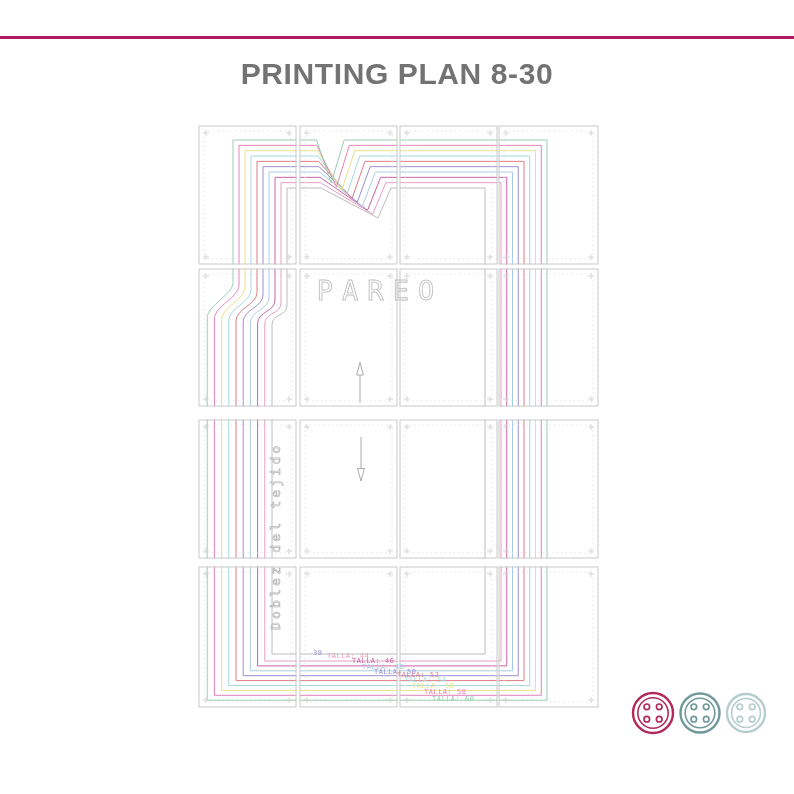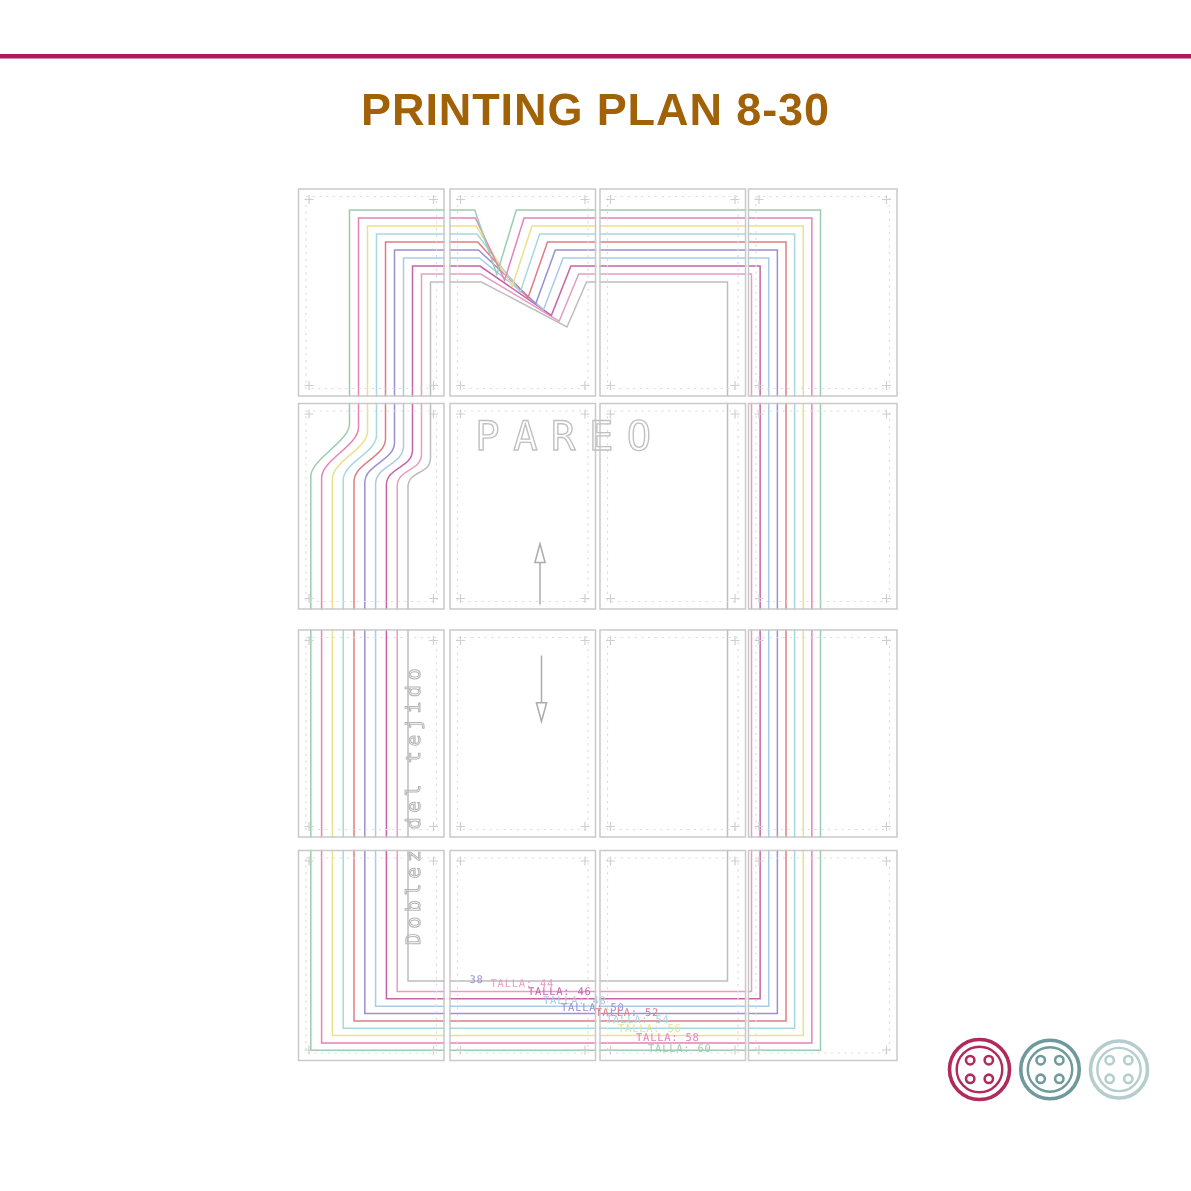--- a/index.html
+++ b/index.html
@@ -11,21 +11,21 @@
   .page-title{
     position:absolute;top:57px;left:0;width:794px;margin:0;
     text-align:center;font-size:30px;font-weight:600;letter-spacing:.6px;
   }
   #plan-svg{position:absolute;left:0;top:0;}
 </style>
 </head>
 <body style="background: rgb(255, 255, 255);">
 
 <div class="top-rule" style="background: rgb(173, 26, 96);"></div>
-<h1 class="page-title" style="color: #a16207;">PRINTING PLAN 8-30</h1>
+<h1 class="page-title" style="color: #737373;">PRINTING PLAN 8-30</h1>
 <svg id="plan-svg" width="794" height="794" viewBox="0 0 794 794">
     <g fill="none" stroke-width="1">
       <path d="M287,188 H321 L378,218 L391,188 H485 V654 H272 V325 C272,313 287,317 287,305 V188 Z" stroke="#bdbdbd"></path>
       <path d="M281,182.67 H320.5 L372.8,214.1 L385.8,182.67 H501 V661 H264.8 V324.2 C264.8,312.2 281,314.5 281,302.5 V182.67 Z" stroke="#e59ec2"></path>
       <path d="M275,177.34 H320 L367.6,210.2 L380.6,177.34 H506.75 V665.9 H257.6 V323.4 C257.6,311.4 275,312 275,300 V177.34 Z" stroke="#c863a8"></path>
       <path d="M269,172.01 H319.5 L362.4,206.3 L375.4,172.01 H512.5 V670.8 H250.4 V322.6 C250.4,310.6 269,309.5 269,297.5 V172.01 Z" stroke="#aacbe8"></path>
       <path d="M263,166.68 H319 L357.2,202.4 L370.2,166.68 H518.25 V675.7 H243.2 V321.8 C243.2,309.8 263,307 263,295 V166.68 Z" stroke="#9c8fd2"></path>
       <path d="M257,161.35 H318.5 L352,198.5 L365,161.35 H524 V680.6 H236 V321 C236,309 257,304.5 257,292.5 V161.35 Z" stroke="#de7d85"></path>
       <path d="M251,156.02 H318 L346.8,194.6 L359.8,156.02 H529.75 V685.5 H228.8 V320.2 C228.8,308.2 251,302 251,290 V156.02 Z" stroke="#a5d9de"></path>
       <path d="M245,150.69 H317.5 L341.6,190.7 L354.6,150.69 H535.5 V690.4 H221.6 V319.4 C221.6,307.4 245,299.5 245,287.5 V150.69 Z" stroke="#e8e28b"></path>

